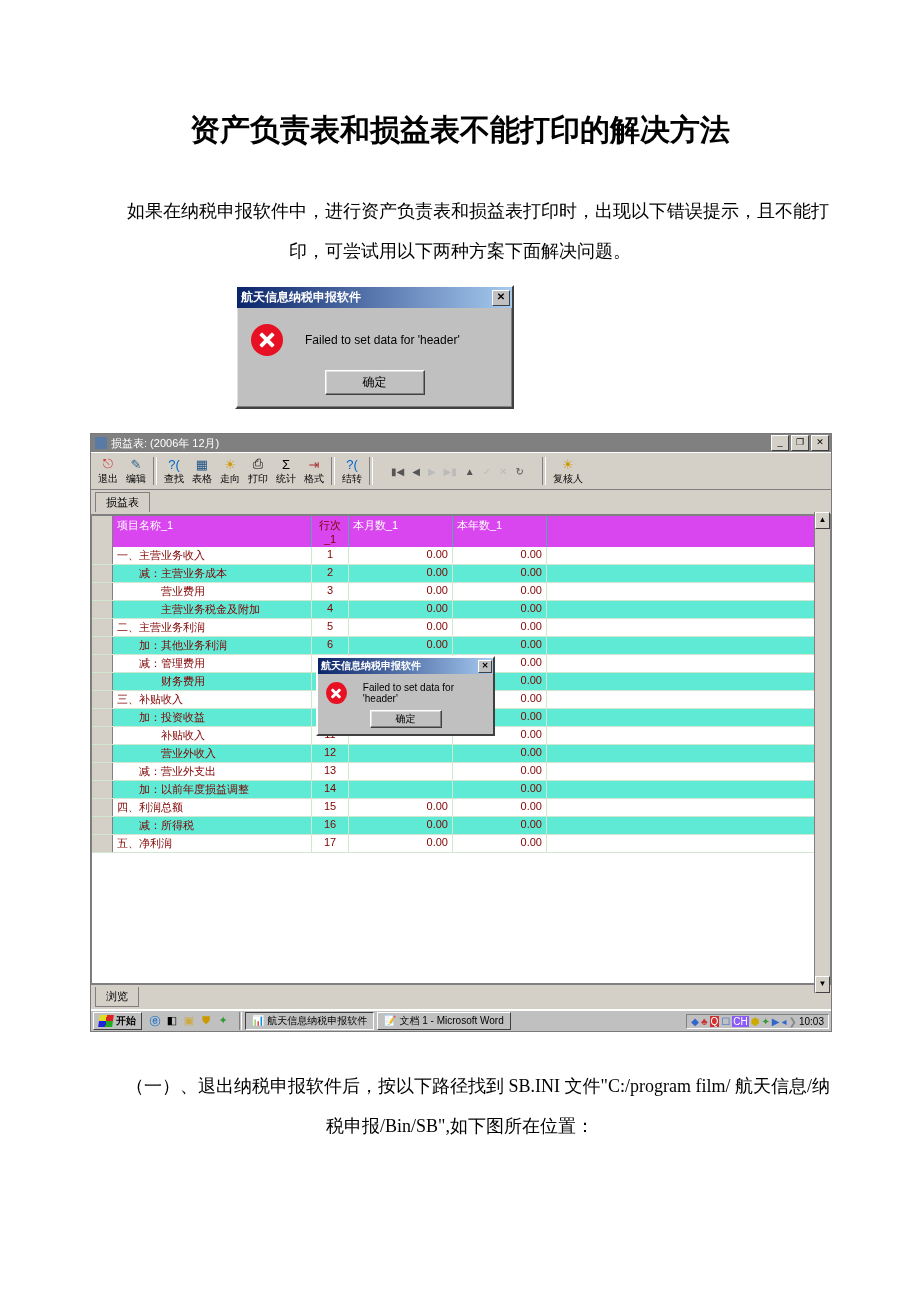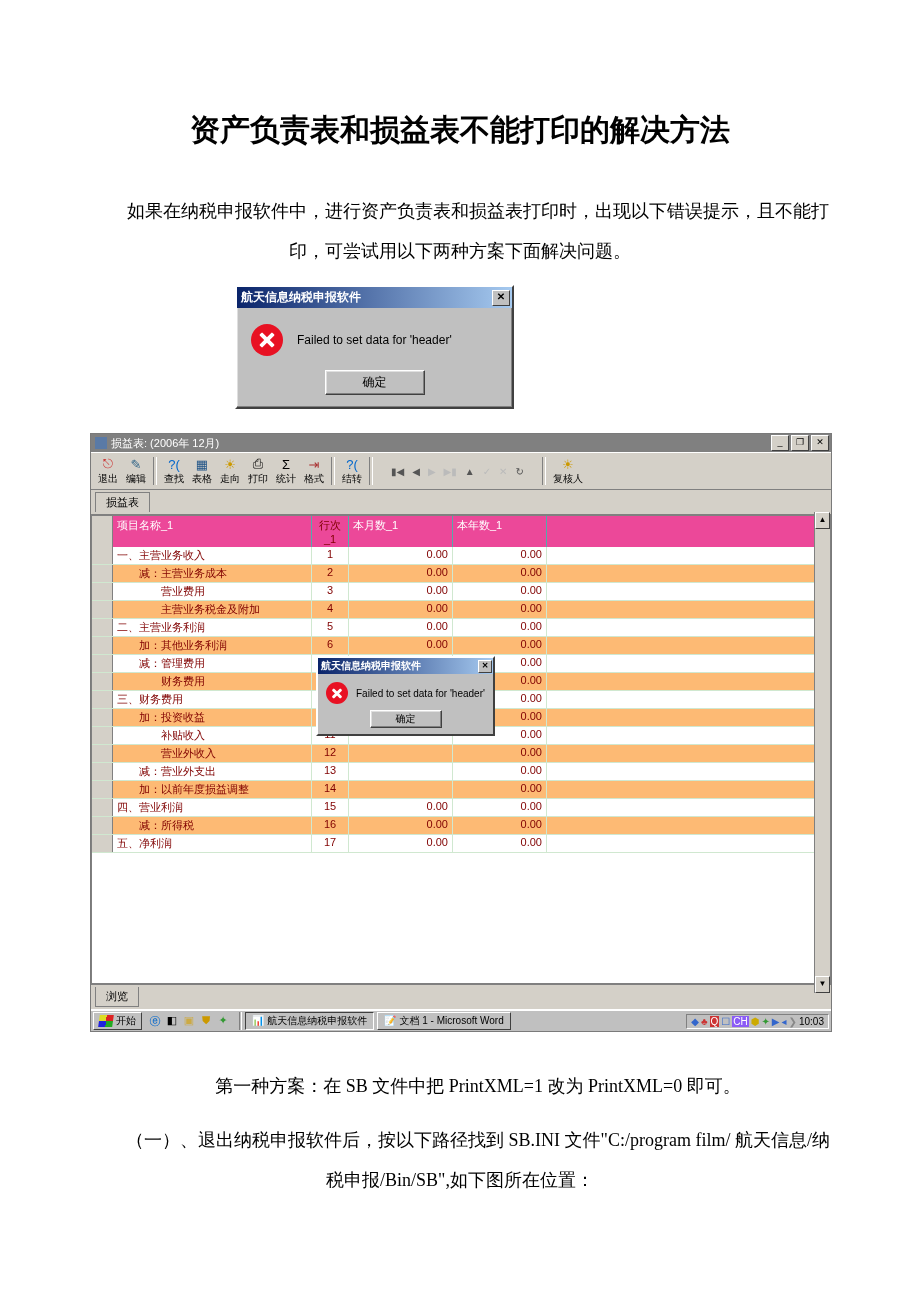--- a/index.html
+++ b/index.html
@@ -40,21 +40,21 @@
     color:#fff; display:flex; align-items:center; padding:2px 2px 2px 4px;
     font-family:"SimSun",sans-serif; font-size:12px; font-weight:bold;
   }
   .titlebar .spacer{flex:1}
   .titlebtn{
     width:16px;height:14px;background:#c0c0c0;
     border:1px solid;border-color:#fff #404040 #404040 #fff;
     font-family:Arial,sans-serif;font-size:10px;font-weight:bold;line-height:12px;
     text-align:center;color:#000;margin-left:2px;
   }
-  .dlg-body{display:flex;align-items:center;padding:16px 14px 6px 14px;}
+  .dlg-body{display:flex;align-items:center;padding:16px 14px 6px 14px;gap:8px;}
   .erricon{
     width:32px;height:32px;border-radius:50%;background:#e81123;
     display:flex;align-items:center;justify-content:center;margin-right:14px;
   }
   .erricon::before,.erricon::after{
     content:"";position:absolute;width:18px;height:4px;background:#fff;border-radius:1px;
   }
   .erricon{position:relative}
   .erricon::before{transform:rotate(45deg)}
   .erricon::after{transform:rotate(-45deg)}
@@ -90,25 +90,25 @@
     font-size:10px;color:#000;
   }
   .tbtn .ic{width:18px;height:16px;display:flex;align-items:center;justify-content:center;font-size:13px}
   .tsep{width:2px;height:28px;border-left:1px solid #808080;border-right:1px solid #fff;margin:0 2px}
   .navset{display:flex;gap:8px;align-items:center;font-family:Arial;color:#555;font-size:10px;padding:0 14px}
 
   .tabrow{padding:2px 4px;border-bottom:1px solid #808080}
   .tab{display:inline-block;background:#d4d0c8;border:1px solid #808080;border-bottom:none;padding:2px 10px;font-size:11px}
 
   .grid{background:#fff;border:1px solid #808080}
-  .grid-head{display:flex;background:#ec4899;color:#fff;font-size:11px}
+  .grid-head{display:flex;background:#d946ef;color:#fff;font-size:11px}
   .gh{border-right:1px solid #5aa;padding:2px 4px}
   .grid-body{max-height:none}
   .grow{display:flex;font-size:11px;color:#800000;border-bottom:1px solid #d0e8d0}
-  .grow.even{background:#fdba74}
+  .grow.even{background:#5eead4}
   .gc{padding:1px 4px;border-right:1px solid #d0e8d0;overflow:hidden;white-space:nowrap}
   .gc.num{color:#800000;text-align:right}
   .c-marker{width:12px;background:#d4d0c8;border-right:1px solid #808080}
   .c-name{width:190px}
   .c-row{width:28px;text-align:center;color:#800000}
   .c-month{width:95px}
   .c-year{width:85px}
   .grid-empty{height:130px;background:#fff}
   .grid-right{position:absolute;right:1px;top:78px;bottom:38px;width:15px;background:#d4d0c8;border-left:1px solid #808080}
   .grid-right .up,.grid-right .dn{height:15px;background:#d4d0c8;border:1px solid;border-color:#fff #404040 #404040 #fff;font-size:8px;text-align:center;line-height:13px}
@@ -128,21 +128,21 @@
   .browse-tab{padding:2px 4px;border-top:1px solid #808080;background:#d4d0c8}
   .browse-tab .tab{border:1px solid #808080;border-top:none}
 
   .taskbar{
     display:flex;align-items:center;background:#c0c0c0;
     border-top:2px solid #fff;padding:1px 2px;font-size:10px;
   }
   .startbtn{
     display:flex;align-items:center;gap:3px;
     background:#c0c0c0;border:1px solid;border-color:#fff #404040 #404040 #fff;
-    padding:1px 5px;font-weight:normal;
+    padding:1px 5px;font-weight:bold;
   }
   .winflag{width:14px;height:12px;background:
     conic-gradient(#d22 0 25%,#2a2 0 50%,#22d 0 75%,#dd2 0 100%);
     transform:skewX(-8deg);}
   .ql{display:flex;gap:3px;margin:0 6px}
   .ql span{width:14px;height:14px;font-size:11px;text-align:center}
   .taskbtn{
     border:1px solid;border-color:#fff #404040 #404040 #fff;background:#c0c0c0;
     padding:1px 6px;max-width:150px;overflow:hidden;white-space:nowrap;margin-right:3px;text-align:right;
   }
@@ -304,21 +304,21 @@
           </div>
           <div class="grow even">
             <div class="gc c-marker"></div>
             <div class="gc c-name">　　　　财务费用</div>
             <div class="gc c-row">8</div>
             <div class="gc c-month num">0.00</div>
             <div class="gc c-year num">0.00</div>
           </div>
           <div class="grow">
             <div class="gc c-marker"></div>
-            <div class="gc c-name">三、财务费用</div>
+            <div class="gc c-name">三、补贴收入</div>
             <div class="gc c-row">9</div>
             <div class="gc c-month num"></div>
             <div class="gc c-year num">0.00</div>
           </div>
           <div class="grow even">
             <div class="gc c-marker"></div>
             <div class="gc c-name">　　加：投资收益</div>
             <div class="gc c-row">10</div>
             <div class="gc c-month num"></div>
             <div class="gc c-year num">0.00</div>
@@ -346,21 +346,21 @@
           </div>
           <div class="grow even">
             <div class="gc c-marker"></div>
             <div class="gc c-name">　　加：以前年度损益调整</div>
             <div class="gc c-row">14</div>
             <div class="gc c-month num"></div>
             <div class="gc c-year num">0.00</div>
           </div>
           <div class="grow">
             <div class="gc c-marker"></div>
-            <div class="gc c-name">四、营业利润</div>
+            <div class="gc c-name">四、利润总额</div>
             <div class="gc c-row">15</div>
             <div class="gc c-month num">0.00</div>
             <div class="gc c-year num">0.00</div>
           </div>
           <div class="grow even">
             <div class="gc c-marker"></div>
             <div class="gc c-name">　　减：所得税</div>
             <div class="gc c-row">16</div>
             <div class="gc c-month num">0.00</div>
             <div class="gc c-year num">0.00</div>
@@ -422,20 +422,17 @@
         <span style="color:#ca0">⬢</span>
         <span style="color:#393">✦</span>
         <span style="color:#36c">▶</span>
         <span style="color:#36c">◂</span>
         <span style="color:#888">❯</span>
         <span>10:03</span>
       </div>
     </div>
   </div>
 
-  <p class="body-text">
-    <span>第一种方案：在 </span><span class="latin">SB</span><span> 文件中把 </span><span class="latin">PrintXML=1</span><span> 改为 </span><span class="latin">PrintXML=0</span><span> 即可。</span>
-  </p>
 
   <p class="body-text" style="text-indent:2em">
     <span>（一）、退出纳税申报软件后，按以下路径找到 </span><span class="latin">SB.INI</span><span> 文件"</span><span class="latin">C:/program film/ 航天信息/纳税申报/Bin/SB</span><span>",如下图所在位置：</span>
   </p>
 </div>
 
 </body></html>

